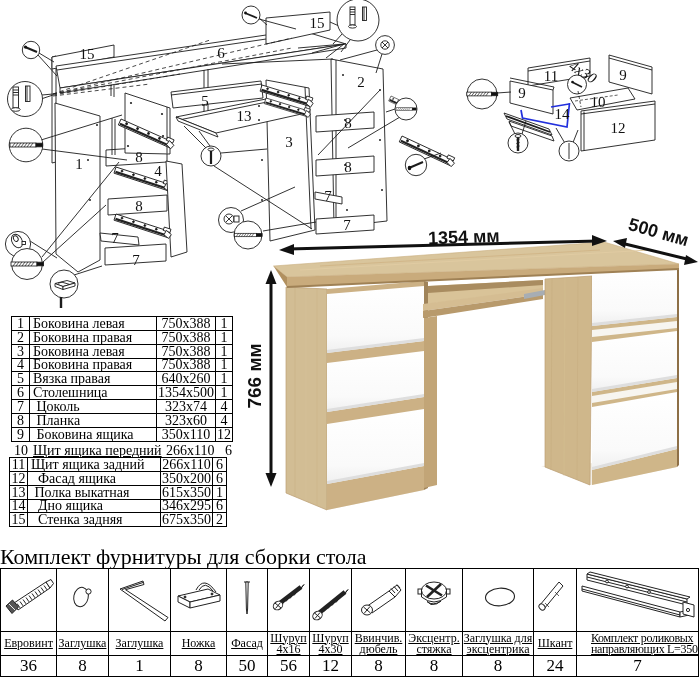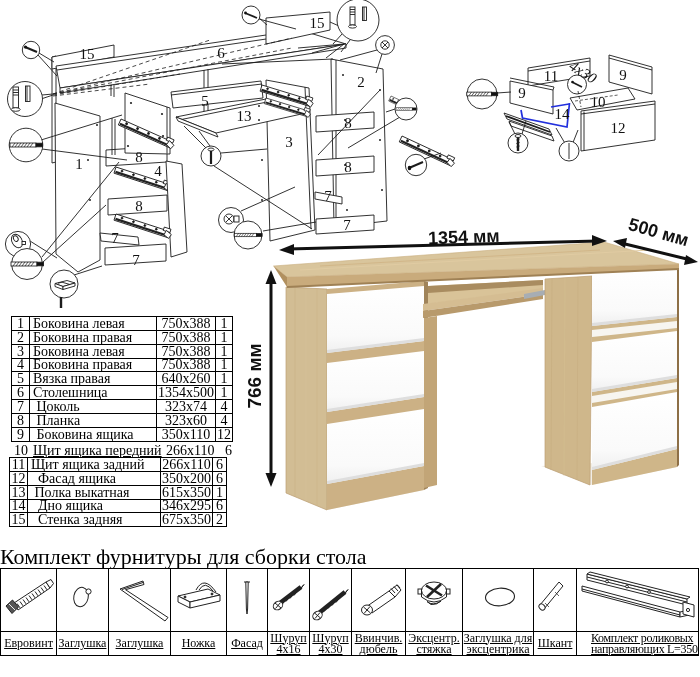--- a/index.html
+++ b/index.html
@@ -691,14 +691,28 @@
         <td>Ножка</td>
         <td>Фасад</td>
 <td>Шуруп<br>4х16</td>
         <td>Шуруп<br>4х30</td>
         <td>Ввинчив.<br>дюбель</td>
         <td>Эксцентр.<br>стяжка</td>
 <td>Заглушка для<br>эксцентрика</td>
         <td>Шкант</td>
         <td style="text-align:left;padding-left:14px;white-space:nowrap;letter-spacing:-0.3px;">Комплект роликовых<br>направляющих L=350мм</td>
 </tr>
+<tr class="qty">
+<td>36</td>
+        <td>8</td>
+        <td>1</td>
+        <td>8</td>
+        <td>50</td>
+        <td>56</td>
+        <td>12</td>
+        <td>8</td>
+        <td>8</td>
+        <td>8</td>
+        <td>24</td>
+        <td>7</td>
+</tr>
 </tbody>
   </table>
 
 </body></html>

